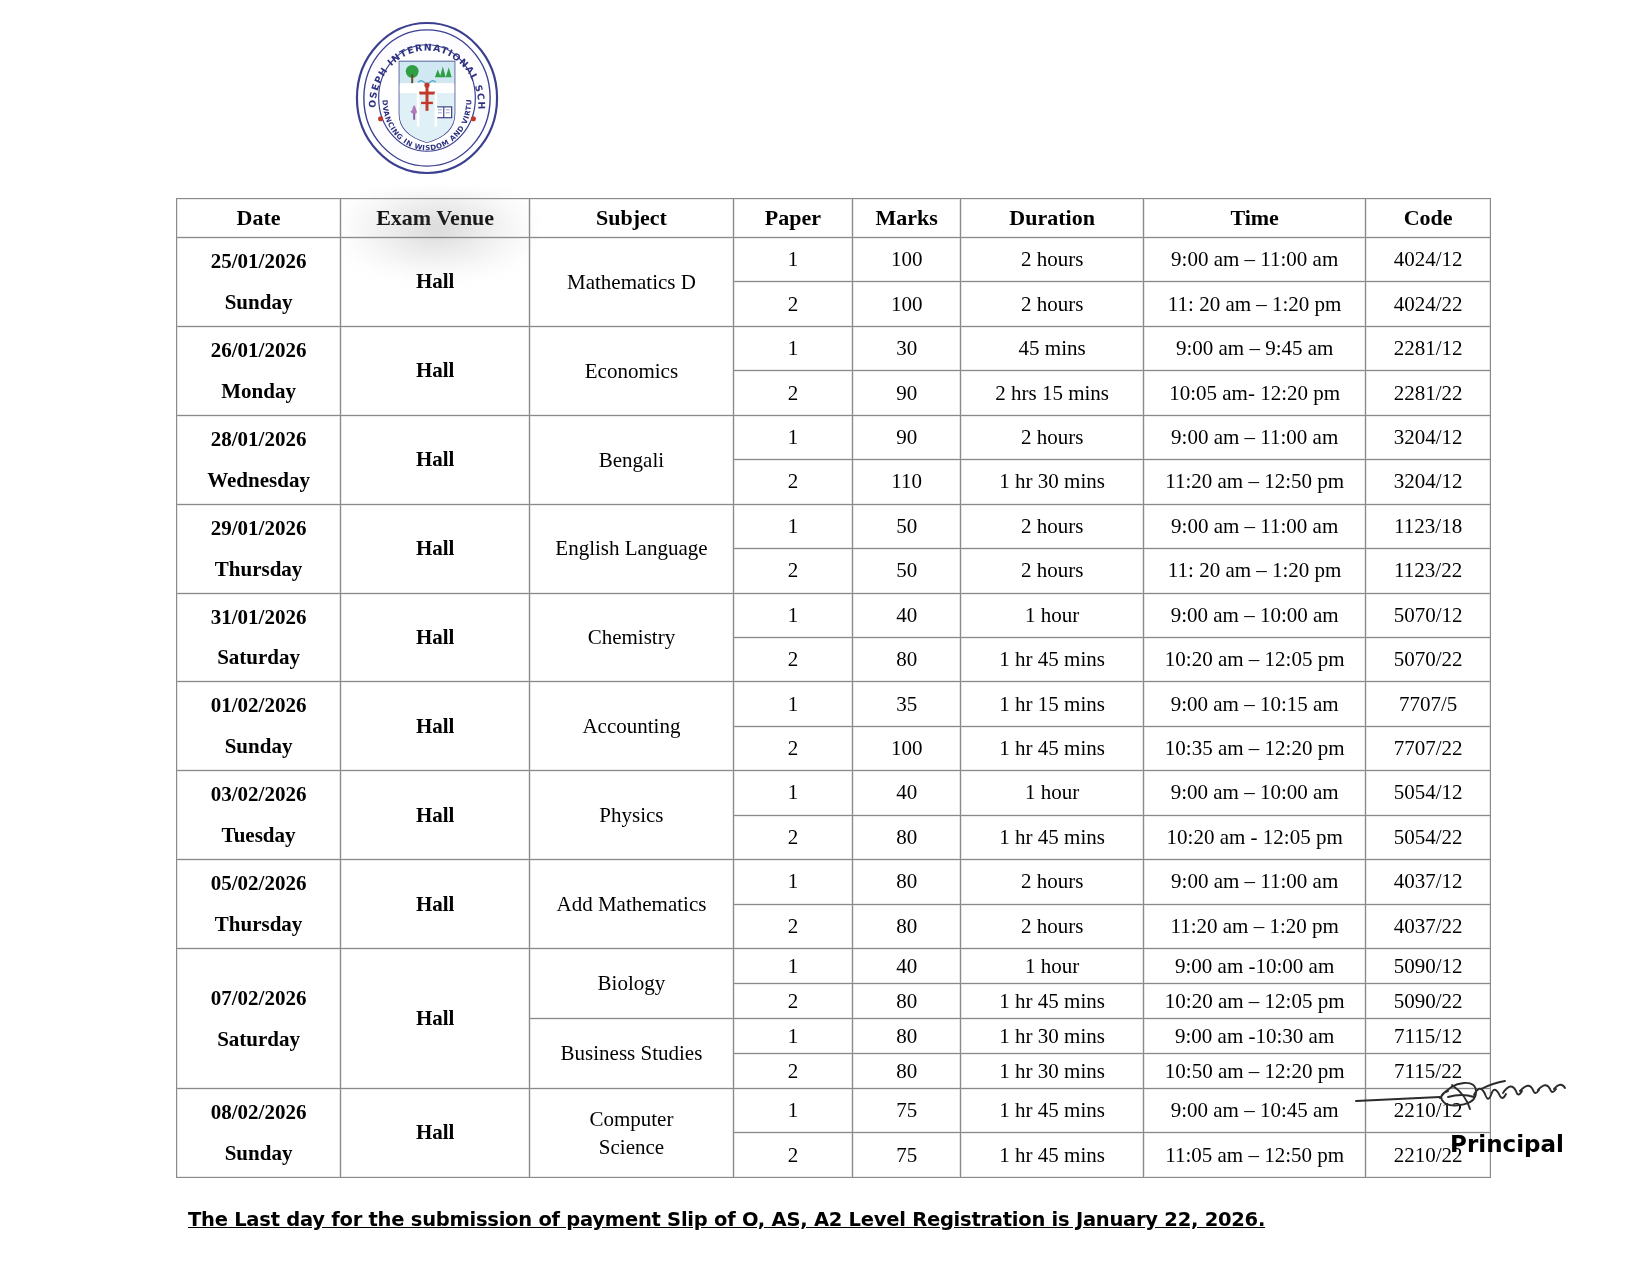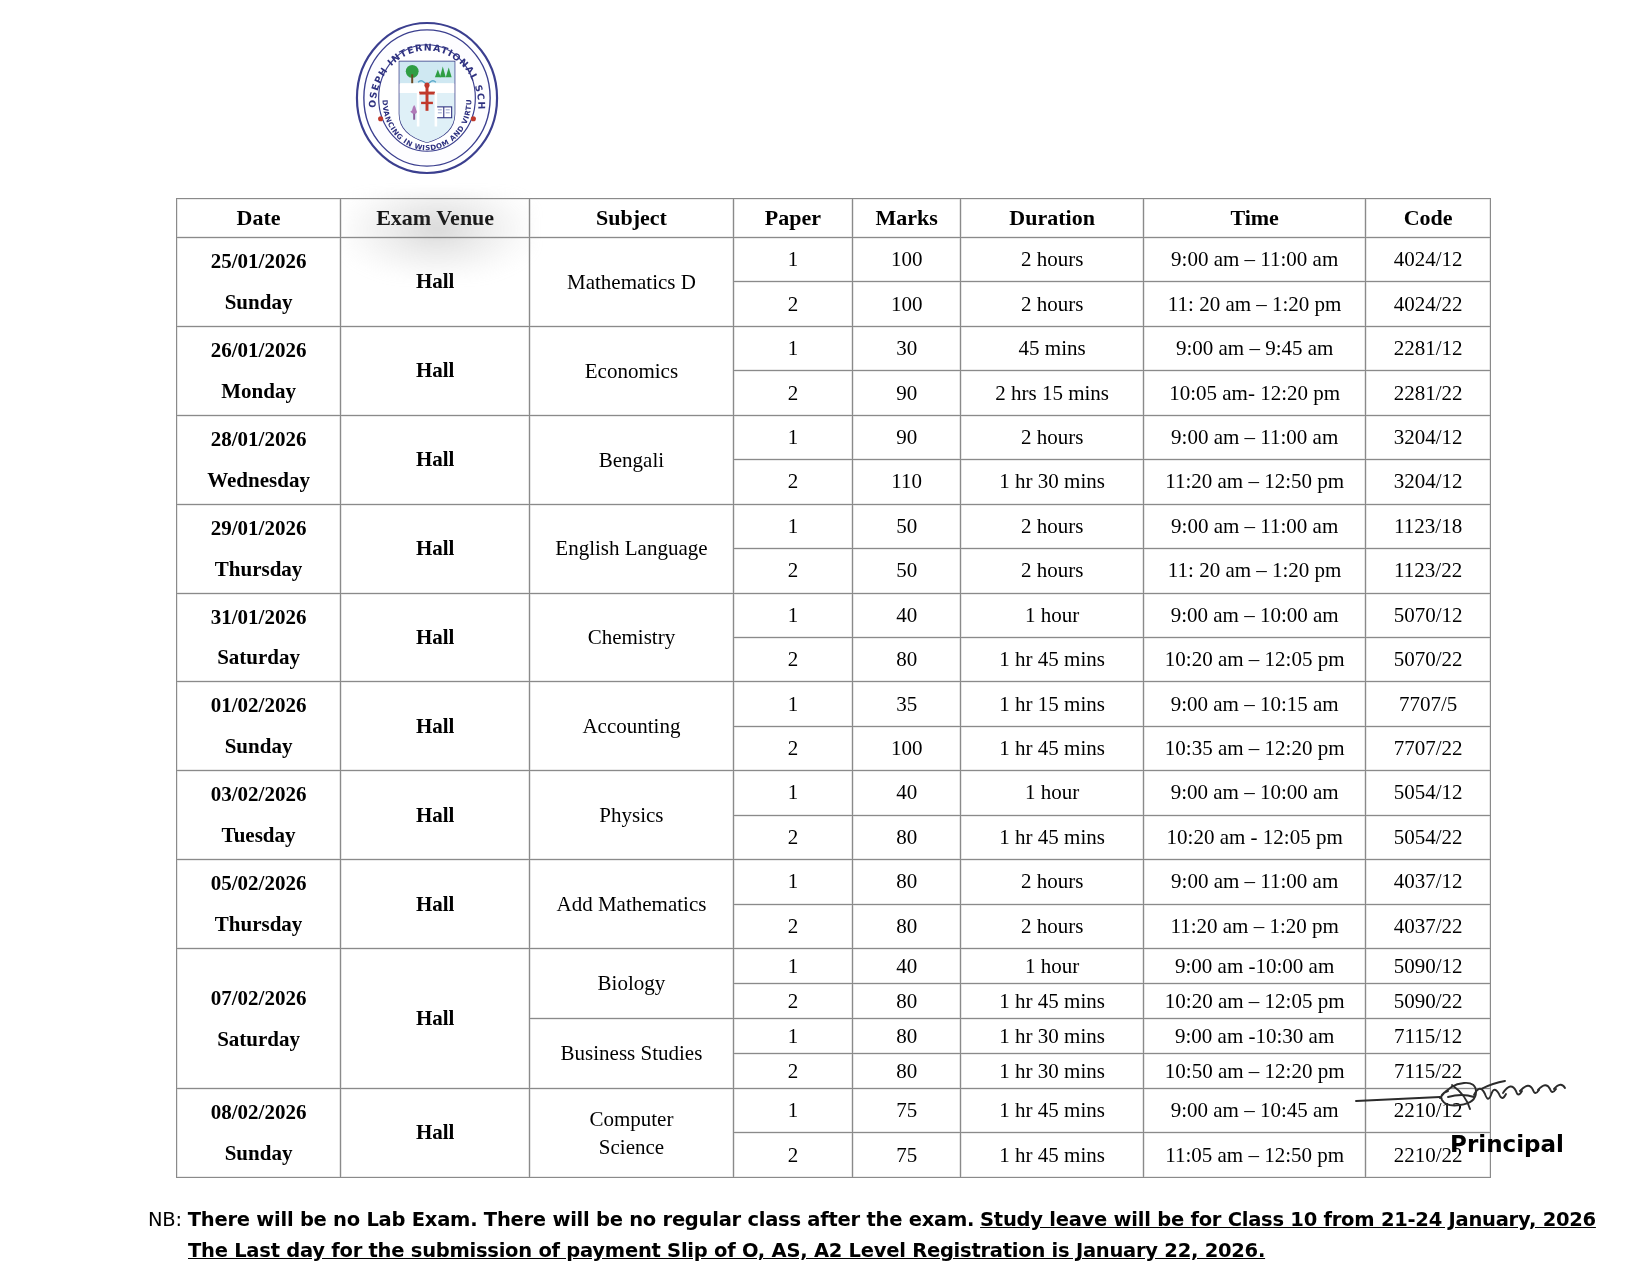--- a/index.html
+++ b/index.html
@@ -459,25 +459,20 @@
           <td>11:05 am – 12:50 pm</td>
           <td>2210/22</td>
         </tr>
       </tbody>
   </table>
 </div>
 
 <div class="smudge"></div>
 
 <div class="notes">
-  <div>
-    <span class="nb-label">NB:</span>
-    <span class="b">There will be no Lab Exam. There will be no regular class after the exam.</span>
-    <span class="bu">Study leave will be for Class 10 from 21-24 January, 2026</span>
-  </div>
   <div class="indent">
     <span class="bu">The Last day for the submission of payment Slip of O, AS, A2 Level Registration is January 22, 2026.</span>
   </div>
 </div>
 
 <div class="sign-area">
   <svg class="sig-svg" width="280" height="52" viewBox="0 0 280 52">
     <g fill="none" stroke="#2b2b2b" stroke-width="1.9" stroke-linecap="round">
       <path d="M 8,28 L 92,24"></path>
       <path d="M 92,25 q 10,-14 24,-15 q 12,-1 12,9 q 0,11 -16,13 q -14,2 -18,-5 q -3,-6 6,-9"></path>

